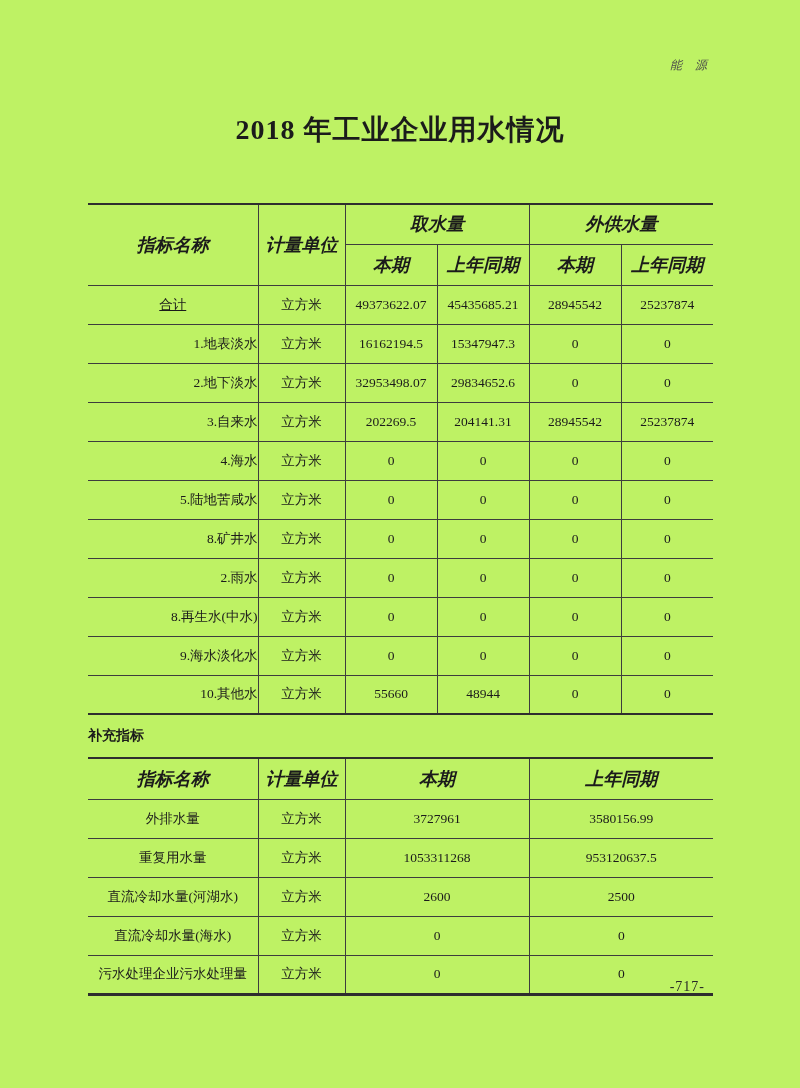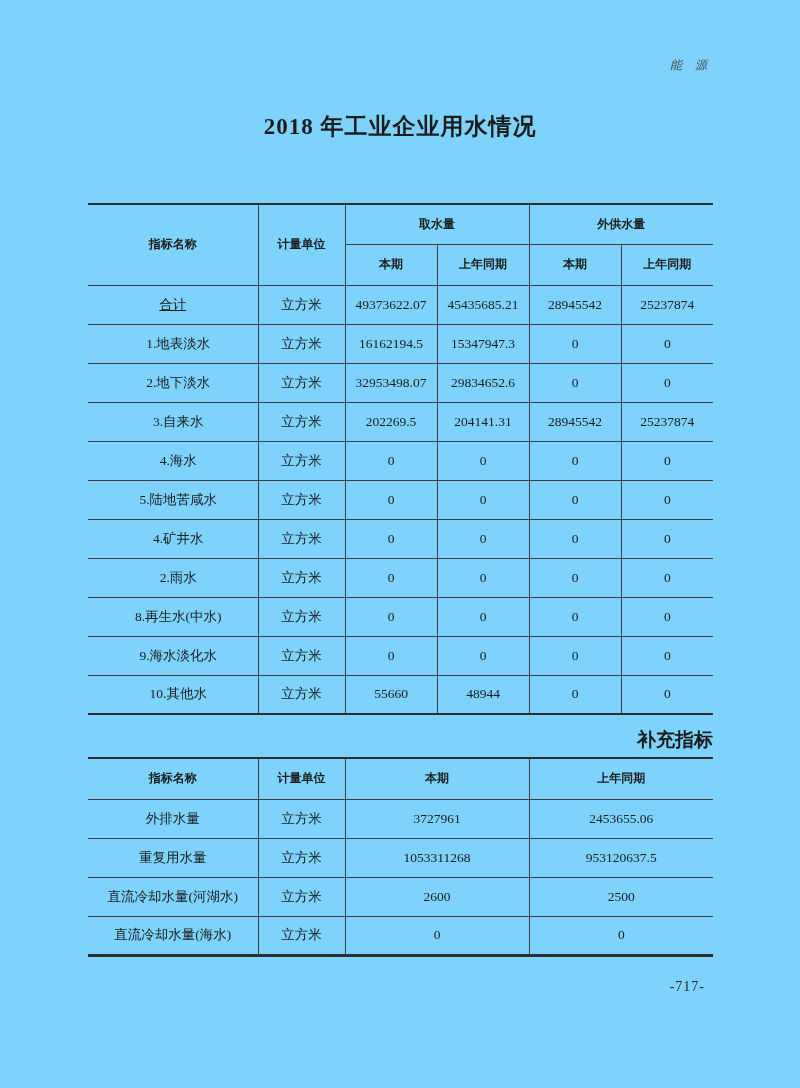--- a/index.html
+++ b/index.html
@@ -1,51 +1,51 @@
 <!DOCTYPE html>
 <html><head>
 <meta charset="utf-8">
 <style>
   * { margin:0; padding:0; box-sizing:border-box; }
   html,body { background:#ffffff; }
   body { font-family:"Liberation Serif","DejaVu Serif",serif; }
   .page {
     position:relative; width:800px; height:1088px;
-    background:#7dd3fc; color:#1b1b1b; overflow:hidden;
+    background:#bef264; color:#1b1b1b; overflow:hidden;
   }
   .corner {
     position:absolute; top:57px; right:88px;
     font-size:12px; color:#4a4a4a; letter-spacing:5px; font-style:italic;
   }
   .title {
     position:absolute; top:111px; left:0; width:100%;
-    text-align:center; font-size:23px; font-weight:bold; letter-spacing:1px;
+    text-align:center; font-size:28px; font-weight:bold; letter-spacing:1px;
   }
   table {
     position:absolute; left:88px; width:625px;
     border-collapse:collapse; table-layout:fixed;
   }
   #table1 { top:203px; border-top:2px solid #2e2e2e; border-bottom:2px solid #2e2e2e; }
   #table2 { top:757px; border-top:2px solid #2e2e2e; border-bottom:3px solid #2e2e2e; }
   th, td { border:1.5px solid #3d3d3d; text-align:center; vertical-align:middle; }
   tr > th:first-child, tr > td:first-child { border-left:none; }
   tr > th:last-child,  tr > td:last-child  { border-right:none; }
-  th { font-weight:bold; font-size:12px; }
+  th { font-weight:bold; font-size:18px;font-style:italic; }
   td { font-size:13.5px; }
   #table1 thead tr.row-a th { height:40px; }
   #table1 thead tr.row-b th { height:41px; }
   #table1 tbody td { height:39px; }
   #table2 thead th { height:41px; }
   #table2 tbody td { height:39px; }
-  #table1 tbody td.name { text-align:center; padding-left:11px; }
+  #table1 tbody td.name { text-align:right; padding-left:11px; }
   #table1 tbody td.name.center { text-align:center; padding-left:0;text-decoration:underline; }
   #table2 tbody td.name { text-align:center; }
   .sec-title {
     position:absolute; top:727px; left:88px; width:625px;
-    text-align:right; font-size:19px; font-weight:bold;
+    text-align:left; font-size:14px; font-weight:bold;
   }
   .pageno {
     position:absolute; top:979px; right:95px;
     font-size:14px; letter-spacing:1px; color:#262626;
   }
 </style>
 </head>
 <body>
 
 <div class="page">
@@ -120,21 +120,21 @@
         </tr>
         <tr>
           <td class="name">5.陆地苦咸水</td>
           <td>立方米</td>
           <td>0</td>
           <td>0</td>
           <td>0</td>
           <td>0</td>
         </tr>
         <tr>
-          <td class="name">4.矿井水</td>
+          <td class="name">8.矿井水</td>
           <td>立方米</td>
           <td>0</td>
           <td>0</td>
           <td>0</td>
           <td>0</td>
         </tr>
         <tr>
           <td class="name">2.雨水</td>
           <td>立方米</td>
           <td>0</td>
@@ -184,38 +184,44 @@
         <th>计量单位</th>
         <th>本期</th>
         <th>上年同期</th>
       </tr>
     </thead>
     <tbody id="t2body">
         <tr>
           <td class="name">外排水量</td>
           <td>立方米</td>
           <td>3727961</td>
-          <td>2453655.06</td>
+          <td>3580156.99</td>
         </tr>
         <tr>
           <td class="name">重复用水量</td>
           <td>立方米</td>
           <td>1053311268</td>
           <td>953120637.5</td>
         </tr>
         <tr>
           <td class="name">直流冷却水量(河湖水)</td>
           <td>立方米</td>
           <td>2600</td>
           <td>2500</td>
         </tr>
         <tr>
           <td class="name">直流冷却水量(海水)</td>
           <td>立方米</td>
           <td>0</td>
           <td>0</td>
         </tr>
+        <tr>
+          <td class="name">污水处理企业污水处理量</td>
+          <td>立方米</td>
+          <td>0</td>
+          <td>0</td>
+        </tr>
       </tbody>
   </table>
 
   <div class="pageno">-717-</div>
 
 </div>
 
 </body></html>

